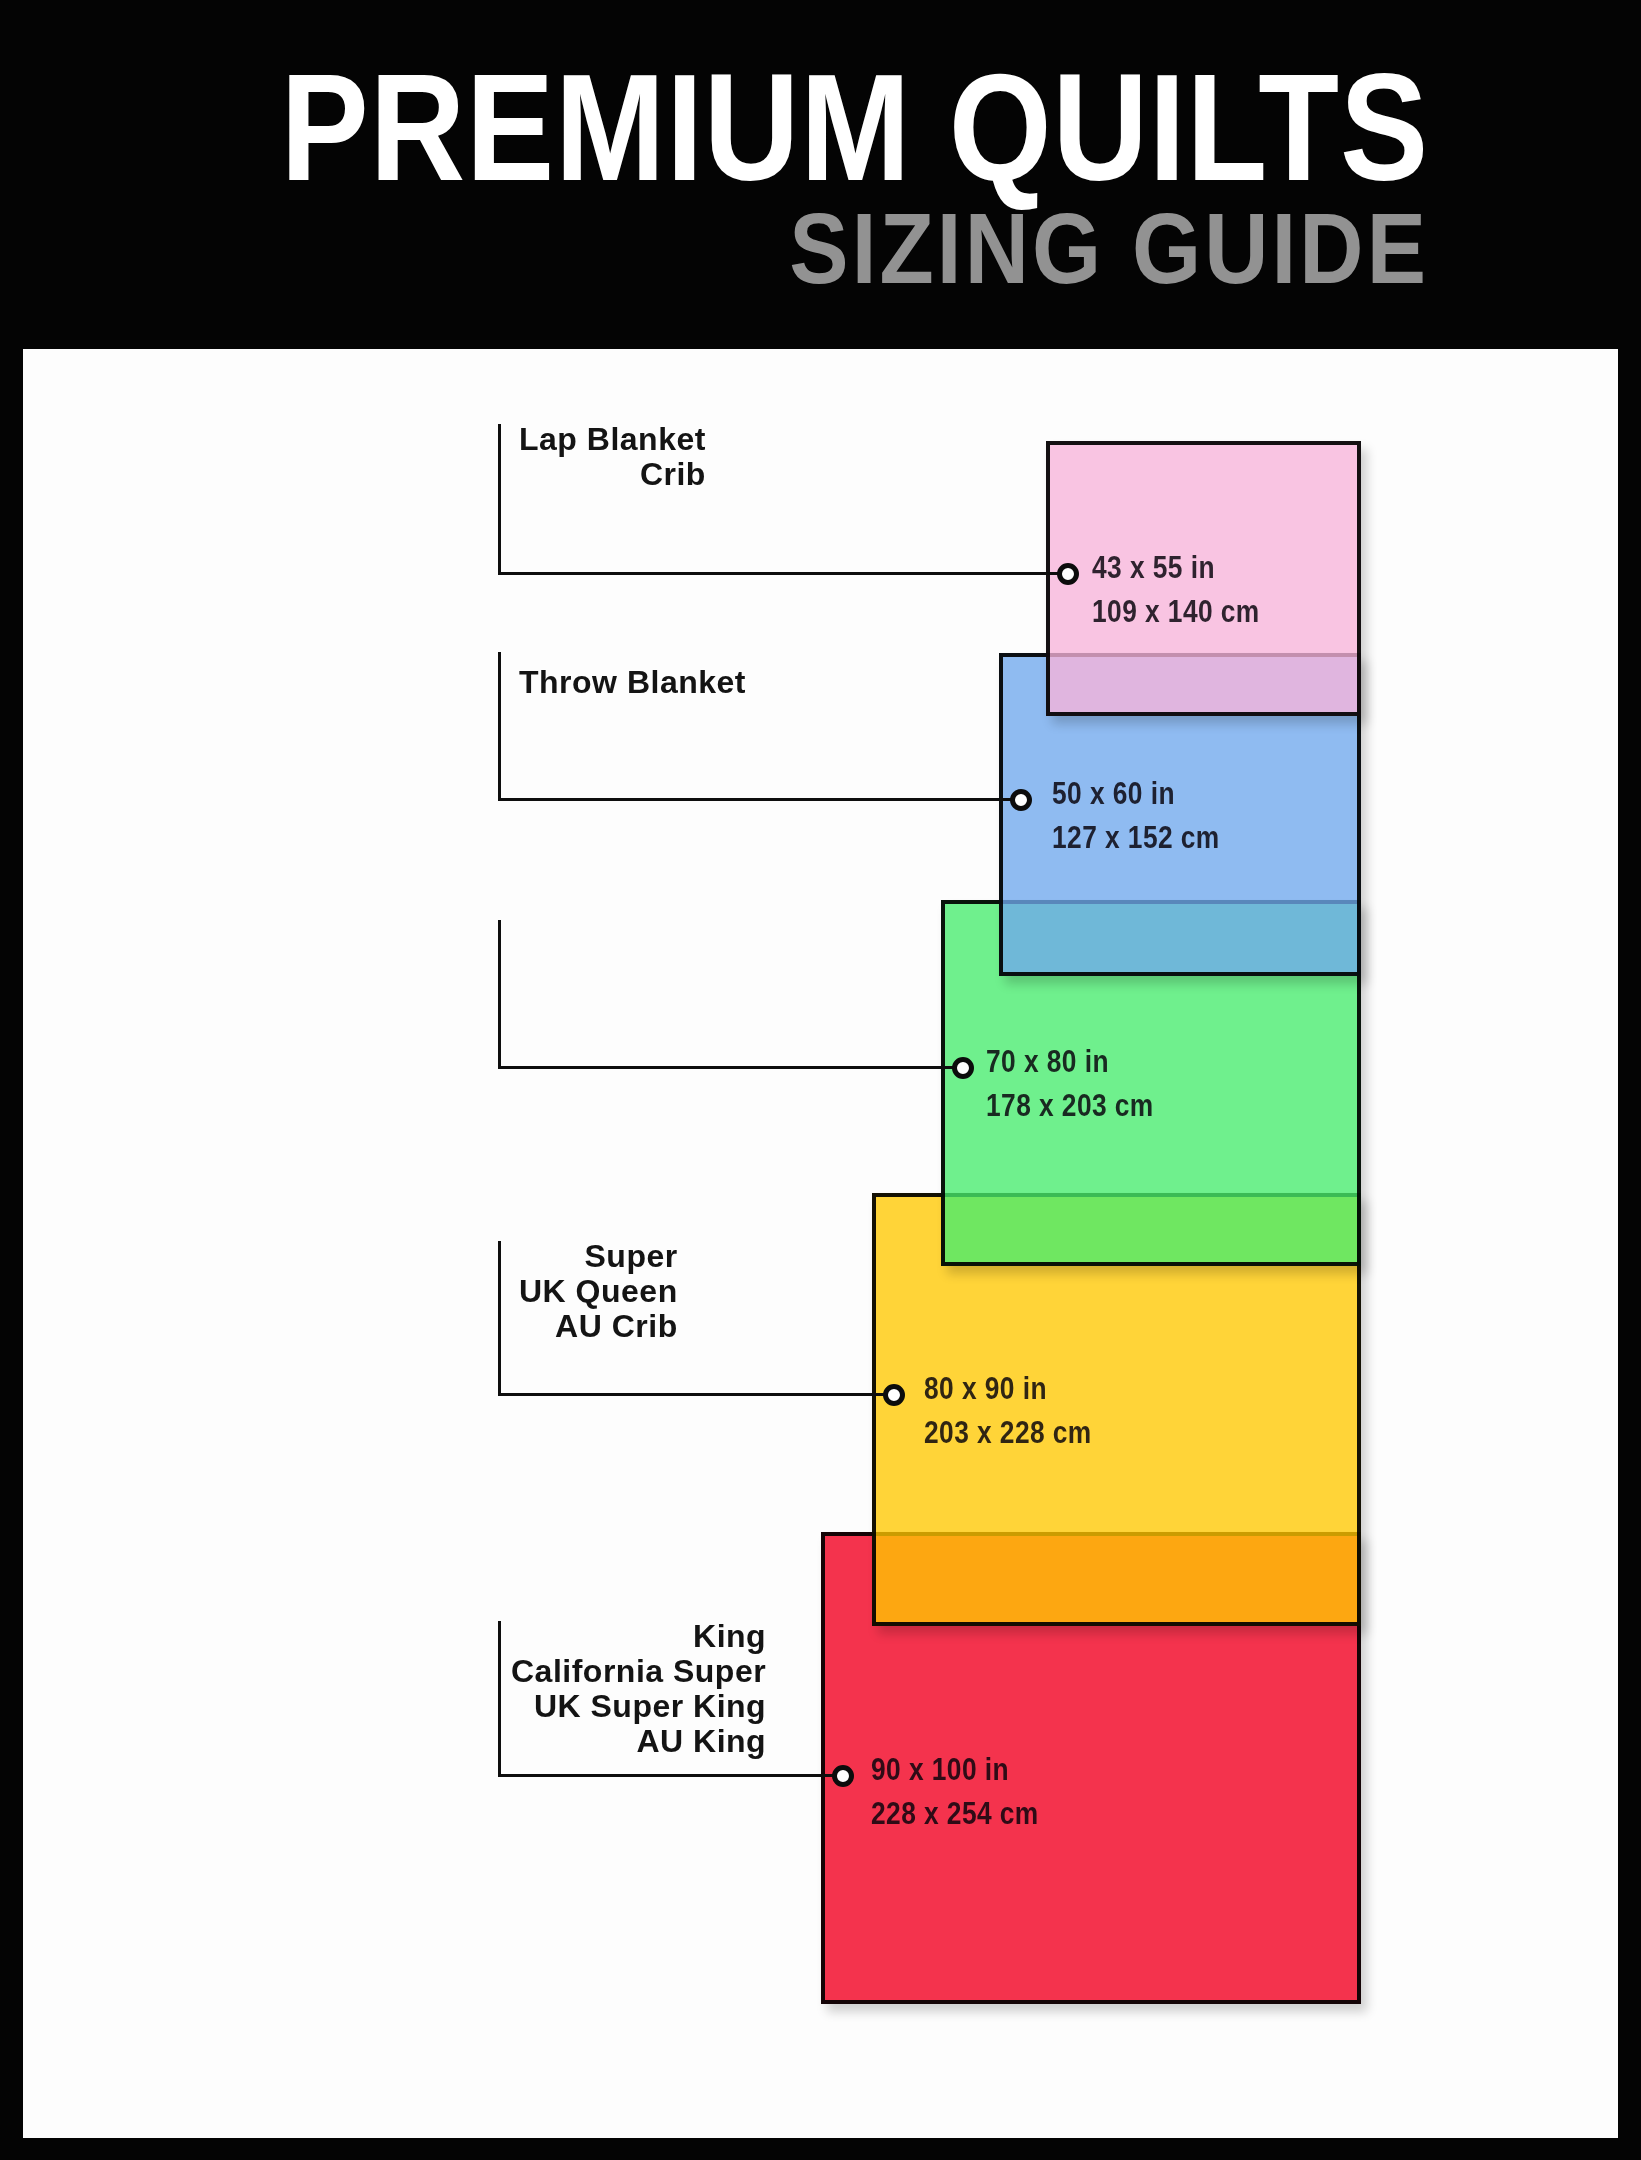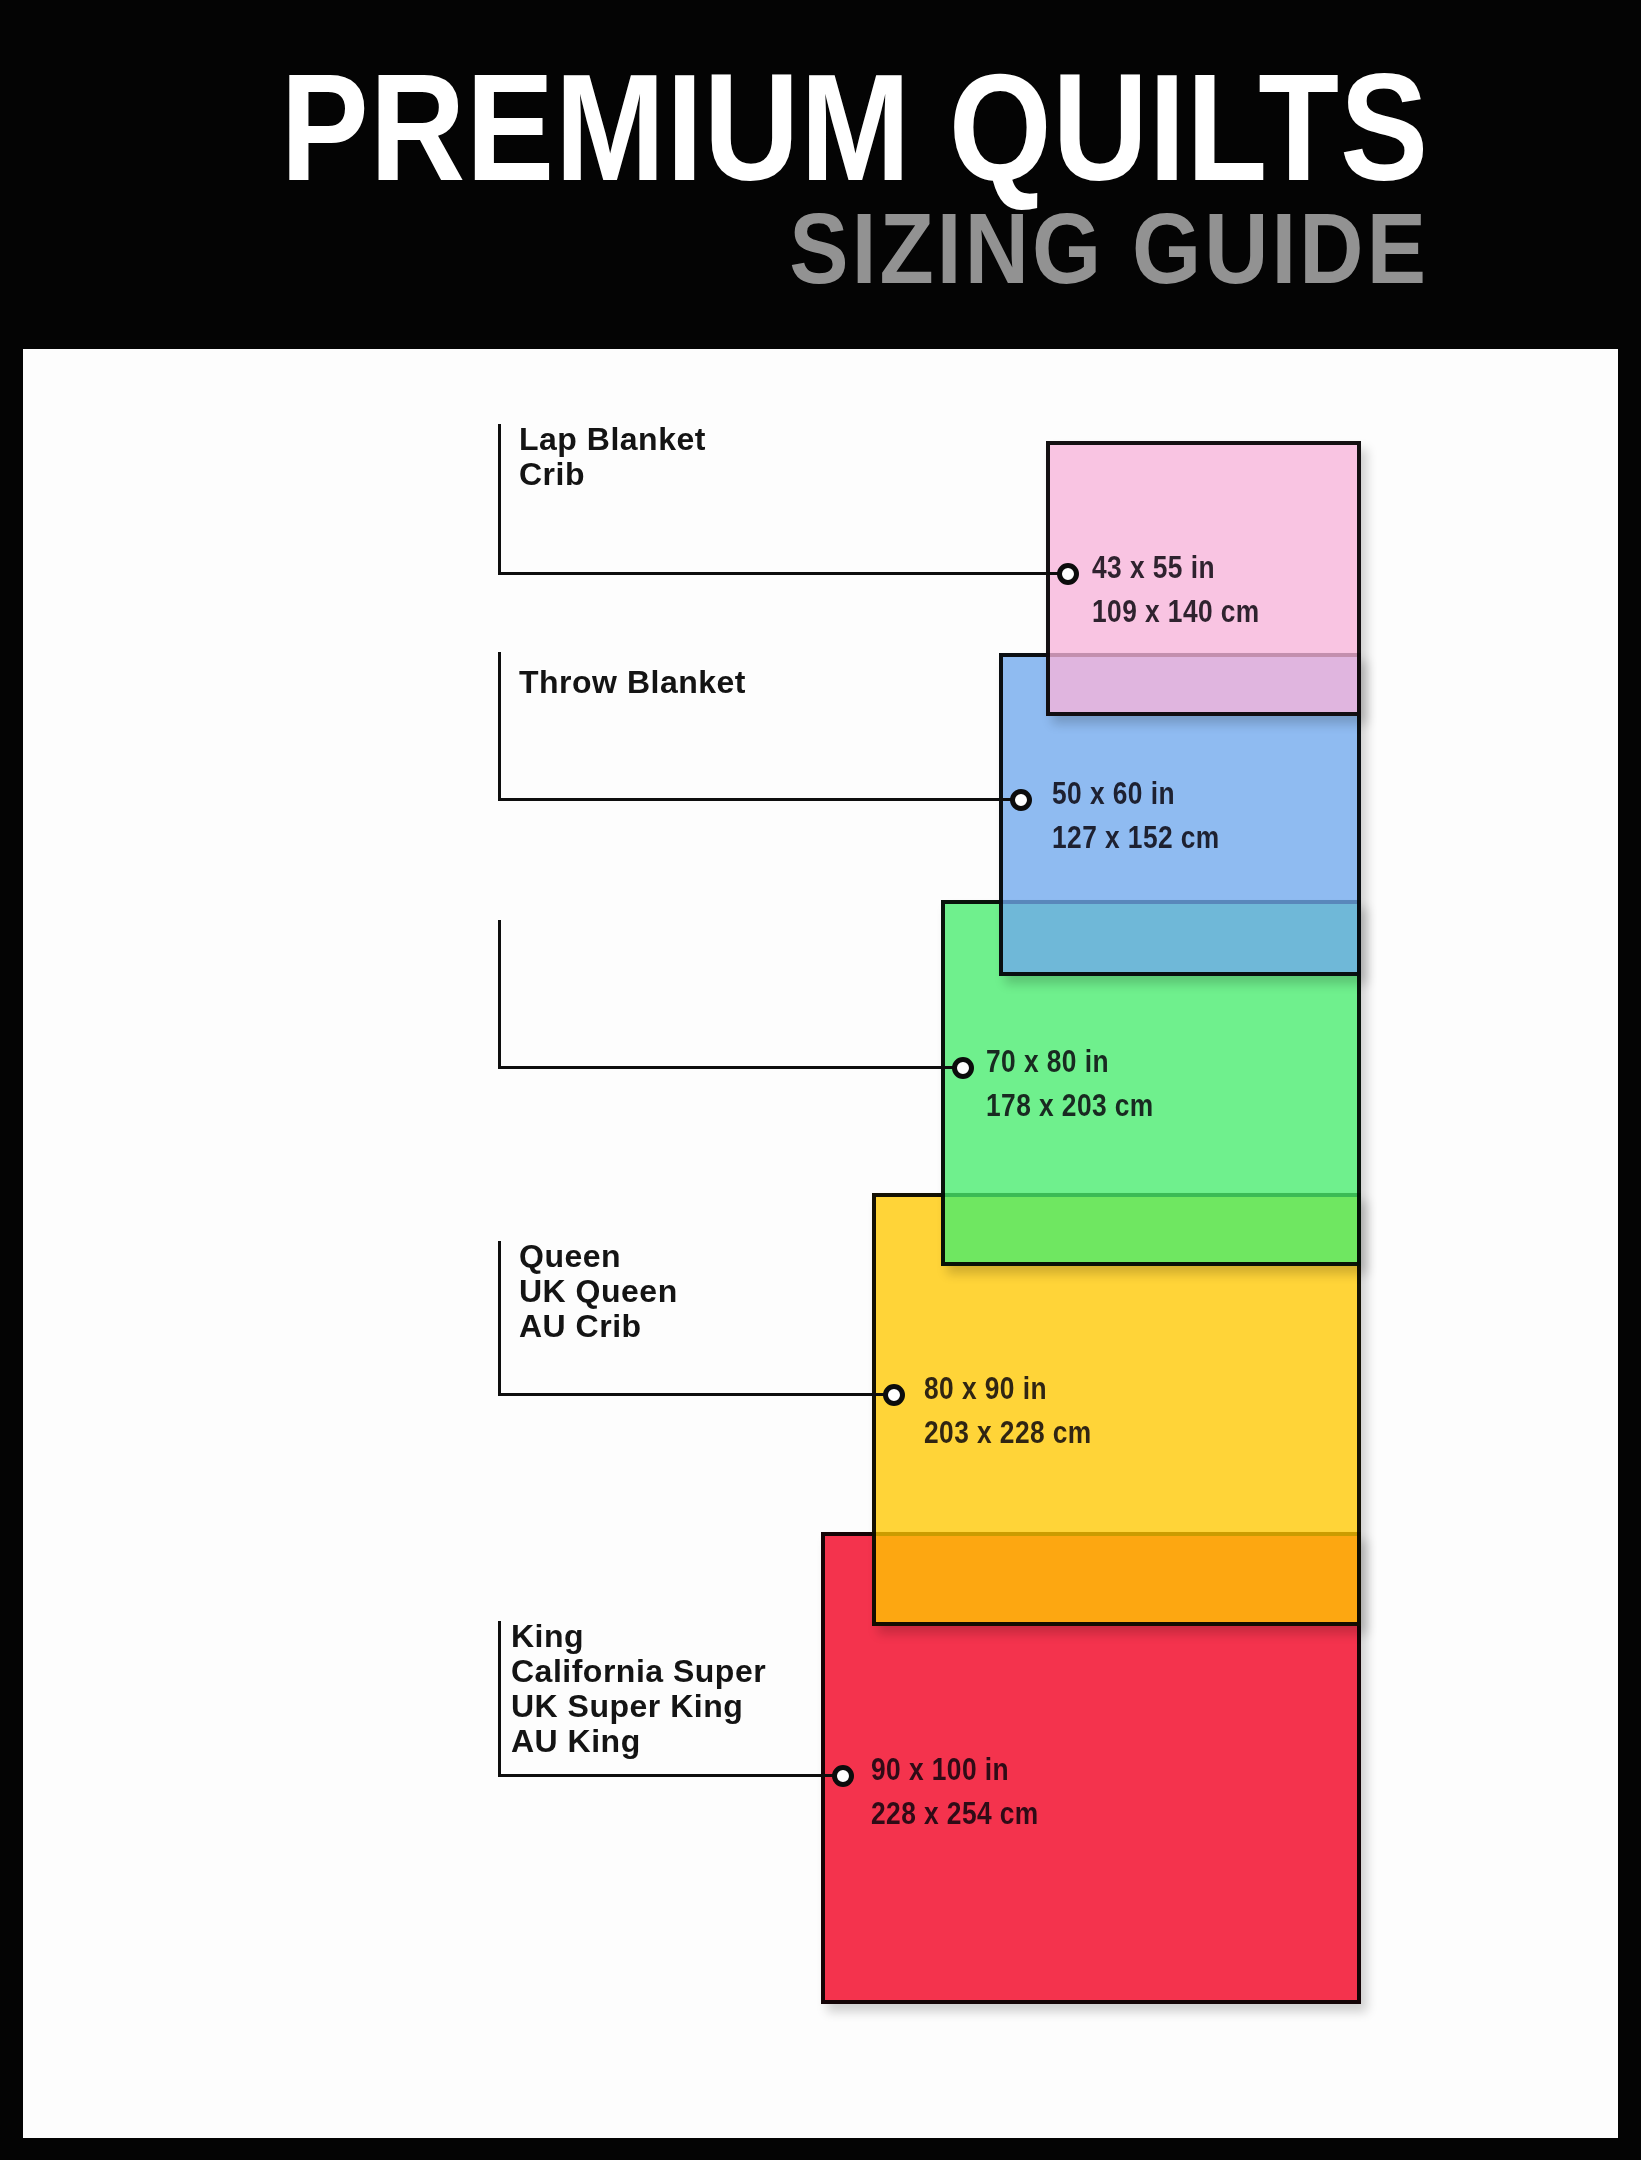--- a/index.html
+++ b/index.html
@@ -26,21 +26,21 @@
   }
   .quilt{
     position:absolute;
     border:4px solid rgba(0,0,0,0.92);
     box-shadow:6px 8px 10px rgba(0,0,0,0.18);
     box-sizing:border-box;
   }
   .size-label{
     position:absolute;z-index:60;
     font-size:32px;line-height:35px;font-weight:700;
-    letter-spacing:0.5px;color:#141414;white-space:nowrap;
+    letter-spacing:0.5px;color:#141414;white-space:nowrap;text-align:right;
   }
   .dims{
     position:absolute;z-index:62;
     font-size:31px;line-height:44px;font-weight:600;
     letter-spacing:0.5px;color:rgba(8,3,12,0.84);white-space:nowrap;
     transform:scaleX(0.85);transform-origin:left top;
   }
   .vline,.hline{position:absolute;z-index:55;background:#0e0e0e;}
   .vline{width:3px;}
   .hline{height:3px;}
@@ -87,21 +87,21 @@
     <div class="dot" style="left: 929px; top: 708px;"></div>
     <div class="dims" style="left: 963px; top: 691px;">
       <div>70 x 80 in</div>
       <div>178 x 203 cm</div>
     </div>
     <div class="quilt" style="left: 849px; top: 844px; width: 489px; height: 433px; background: rgba(255, 200, 0, 0.78); z-index: 20;"></div>
     <div class="vline" style="left: 475px; top: 892px; height: 154px; background: rgb(14, 14, 14);"></div>
     <div class="hline" style="left: 475px; top: 1044px; width: 396px; background: rgb(14, 14, 14);"></div>
     <div class="dot" style="left: 860px; top: 1035px;"></div>
     <div class="size-label" style="left: 496px; top: 890px;">
-      <div>Queen</div>
+      <div>Super</div>
       <div>UK Queen</div>
       <div>AU Crib</div>
     </div>
     <div class="dims" style="left: 901px; top: 1018px;">
       <div>80 x 90 in</div>
       <div>203 x 228 cm</div>
     </div>
     <div class="quilt" style="left: 798px; top: 1183px; width: 540px; height: 472px; background: rgba(241, 0, 33, 0.8); z-index: 10;"></div>
     <div class="vline" style="left: 475px; top: 1272px; height: 155px; background: rgb(14, 14, 14);"></div>
     <div class="hline" style="left: 475px; top: 1425px; width: 345px; background: rgb(14, 14, 14);"></div>

